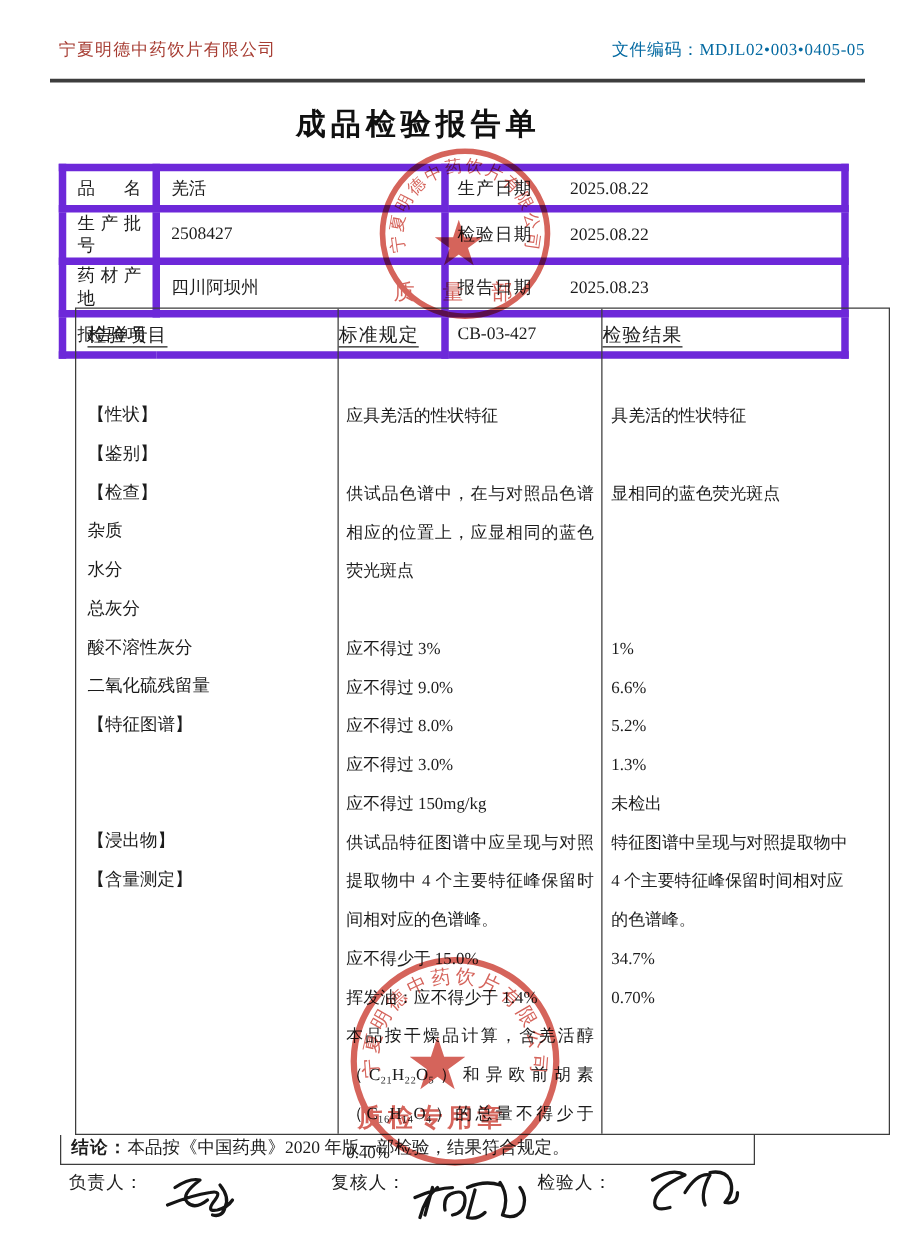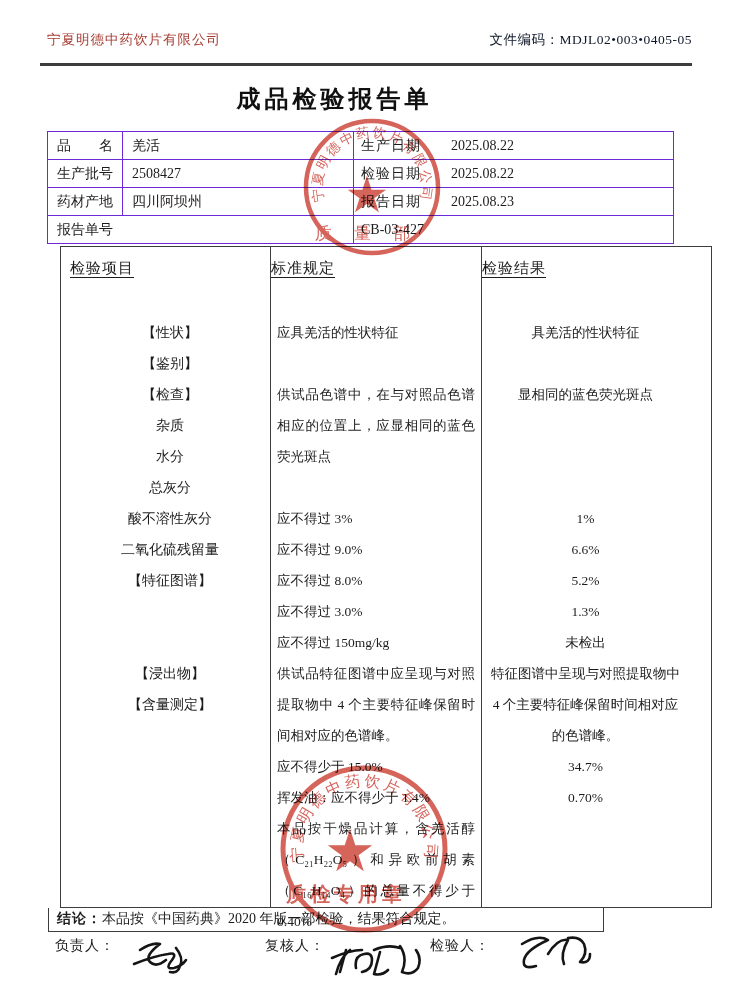--- a/index.html
+++ b/index.html
@@ -1,47 +1,47 @@
 <!DOCTYPE html>
 <html><head>
 <meta charset="utf-8">
 <style>
   html,body{margin:0;padding:0;background:#ffffff;}
   .page{position:relative;width:729px;height:1000px;background:#ffffff;overflow:hidden;
         font-family:"Liberation Serif","DejaVu Serif",serif;color:#1c1c1c;}
 
   
   .company{position:absolute;left:47px;top:31px;font-size:13.5px;color:#a63c32;letter-spacing:1px;}
-  .doccode{position:absolute;right:37px;top:31px;font-size:13.5px;color:#0f172a;letter-spacing:.5px;}
+  .doccode{position:absolute;right:37px;top:31px;font-size:13.5px;color:#0369a1;letter-spacing:.5px;}
   .rule{position:absolute;left:40px;top:63px;width:652px;height:3px;background:#3d3d3d;}
   .title{position:absolute;left:0;top:83px;width:669px;text-align:center;
          font-size:24px;font-weight:bold;letter-spacing:4px;color:#101010;}
 
   
   .info{position:absolute;left:47px;top:131px;width:626px;border-collapse:collapse;table-layout:fixed;}
-  .info td{border:1px solid #6d28d9;height:27px;font-size:14px;padding:0;vertical-align:middle;}
+  .info td{border:6px solid #6d28d9;height:27px;font-size:14px;padding:0;vertical-align:middle;}
   .info .jl{padding:0 9px;}
   .info .jl span{display:inline-block;width:100%;text-align:justify;text-align-last:justify;}
   .info .val{padding-left:9px;}
   .info .combo{padding-left:7px;}
   .combo .l2{display:inline-block;width:90px;letter-spacing:1px;}
   .info{border:1.5px solid #3d3d3d;}
 
   
   .main{position:absolute;left:60px;top:246px;width:652px;height:662px;border:1.5px solid #3d3d3d;box-sizing:border-box;}
   .vline{position:absolute;top:0;bottom:0;width:1px;background:#3d3d3d;}
   .col{position:absolute;top:0;bottom:0;box-sizing:border-box;padding-top:12px;}
   .col1{left:0;width:209px;}
   .col2{left:210px;width:210px;}
   .col3{left:421px;width:204px;}
   .chead{height:58px;font-size:15px;letter-spacing:1px;}
   .chead span{text-decoration:underline;text-underline-offset:4px;}
   .col1 .chead{padding-left:9px;}
   .col2 .chead,.col3 .chead{text-align:left;}
-  .cell{line-height:31px;font-size:13.5px;overflow:hidden;text-align:center;}
+  .cell{line-height:31px;font-size:13.5px;overflow:hidden;}
   .col1 .cell{padding-left:9px;font-size:14px;}
   .col2 .cell{padding:0 6px 0 6px;text-align:justify;}
   .col3 .cell{padding:0 4px 0 7px;}
 
   
   .conclusion{position:absolute;left:48px;top:908px;width:556px;height:24px;box-sizing:border-box;
               border:1.5px solid #3d3d3d;border-top:none;line-height:21px;font-size:14px;padding-left:8px;}
   .conclusion b{letter-spacing:1px;}
   .sig-label{position:absolute;top:937px;font-size:14px;letter-spacing:1px;}
   .sl1{left:55px;} .sl2{left:265px;} .sl3{left:430px;}

